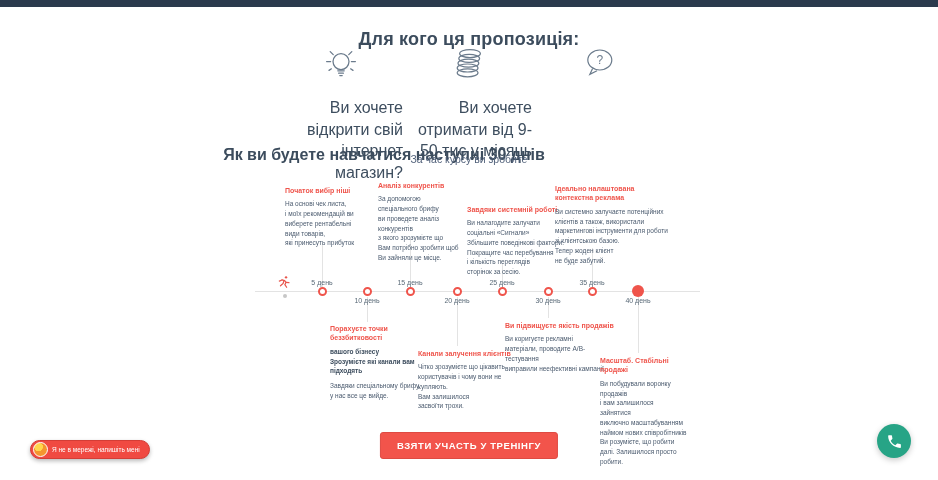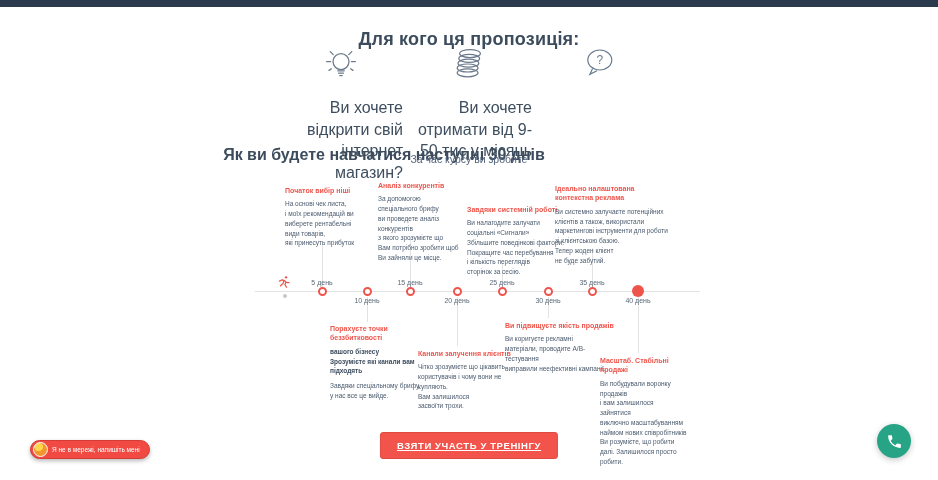--- a/index.html
+++ b/index.html
@@ -34,21 +34,21 @@
   .day.below{top:297px;}
 
   .tl-block{position:absolute;font-size:6.5px;color:#4a5a6e;line-height:1.5;}
   .tl-title{color:#ef544b;font-weight:bold;font-size:7px;line-height:1.35;margin-bottom:4px;white-space:pre-line;}
   .tl-lead{color:#3c4c5d;font-weight:bold;white-space:pre-line;margin-bottom:5px;}
   .tl-body{white-space:pre-line;}
 
   .cta{position:absolute;left:50%;top:432px;transform:translateX(-50%);
     background:#f2544b;border:1px solid #de4a42;border-radius:3px;color:#fff;
     font-family:"Liberation Sans",sans-serif;font-weight:bold;font-size:9.5px;
-    letter-spacing:.6px;padding:7px 16px;cursor:pointer;white-space:nowrap;text-decoration:underline;}
+    letter-spacing:.6px;padding:7px 16px;cursor:pointer;white-space:nowrap;}
 
   .chat{position:absolute;left:30px;top:440px;height:19px;box-sizing:border-box;
     background:#f04a42;border:1px solid #d43d36;border-radius:10px;
     display:flex;align-items:center;padding:0 9px 0 21px;
     color:#fff;font-size:6.5px;box-shadow:0 2px 4px rgba(0,0,0,.28);cursor:pointer;}
   .chat-avatar{position:absolute;left:2px;top:1px;width:15px;height:15px;border-radius:50%;
     border:1px solid #fff;box-sizing:border-box;
     background:radial-gradient(circle at 35% 30%, #ffd54d 0 34%, #f5952f 35% 100%);}
 
   .phone{position:absolute;left:877px;top:424px;width:34px;height:34px;border-radius:50%;

